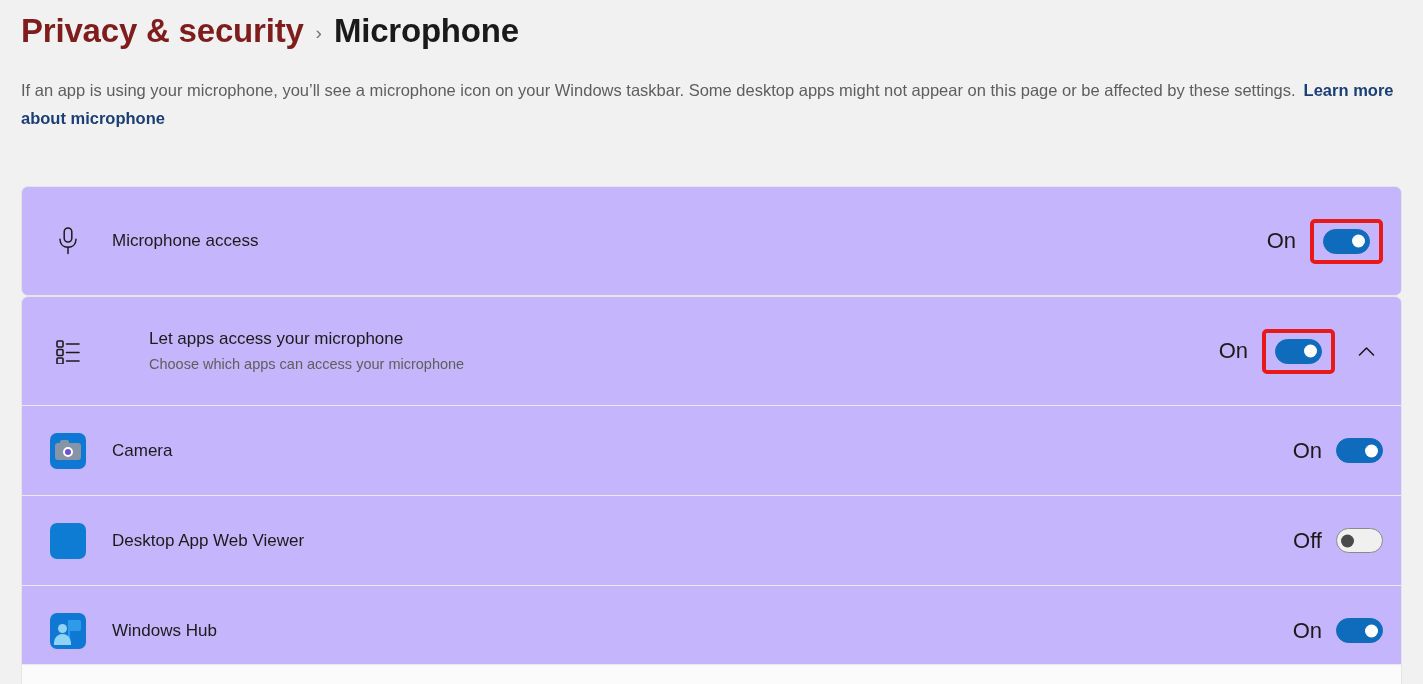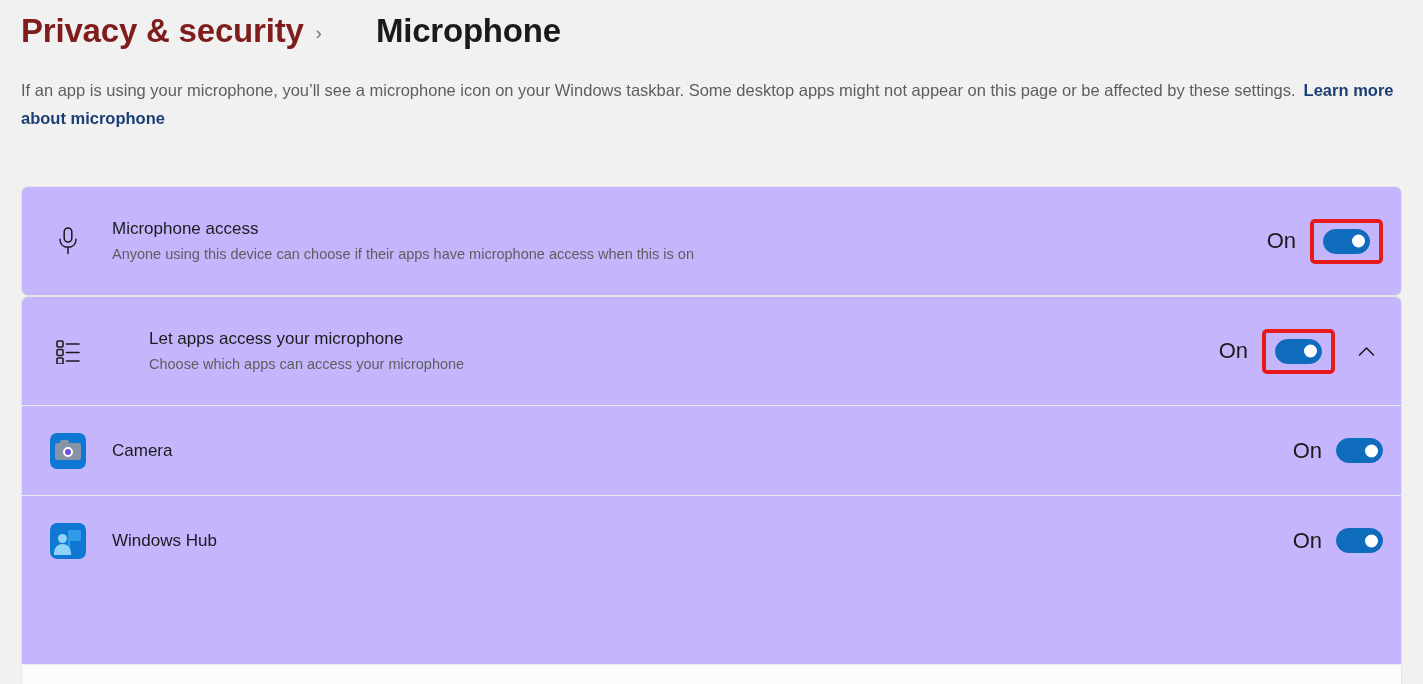--- a/index.html
+++ b/index.html
@@ -40,21 +40,20 @@
     font-size: 19px;
     color: #727272;
     font-weight: 400;
     padding-top: 4px;
   }
   .crumb-current {
     font-size: 33px;
     font-weight: 700;
     color: #1a1a1a;
     letter-spacing: -0.2px;
-    margin-left: 42px;
   }
 
   
   .description {
     position: absolute;
     left: 21px;
     top: 76px;
     width: 1380px;
     font-size: 16.5px;
     line-height: 28px;
@@ -292,21 +291,20 @@
     <div class="row">
       <div class="row-icon">
         <svg width="26" height="30" viewBox="0 0 26 30" fill="none">
           <rect x="9.2" y="2" width="7.6" height="14" rx="3.8" stroke="#1b1b1b" stroke-width="1.5"></rect>
           <path d="M5 13.2 C5 18.4 8.6 21.2 13 21.2 C17.4 21.2 21 18.4 21 13.2" stroke="#1b1b1b" stroke-width="1.5" fill="none" stroke-linecap="round"></path>
           <line x1="13" y1="21.2" x2="13" y2="27.4" stroke="#1b1b1b" stroke-width="1.5" stroke-linecap="round"></line>
         </svg>
       </div>
       <div class="row-text">
         <div class="row-title">Microphone access</div>
-        <div class="row-sub">Anyone using this device can choose if their apps have microphone access when this is on</div>
       </div>
       <div class="row-right">
         <span class="state-label">On</span>
         <div class="hl-wrap">
           <div class="toggle on">
             <span class="knob"></span>
           </div>
         </div>
       </div>
     </div>
@@ -356,20 +354,34 @@
         <div class="row-title">Camera</div>
       </div>
       <div class="row-right">
         <span class="state-label">On</span>
         <div class="toggle on">
           <span class="knob"></span>
         </div>
       </div>
     </div>
 
+    <div class="row app-row">
+      <div class="row-icon">
+        <div class="app-icon icon-plain"></div>
+      </div>
+      <div class="row-text">
+        <div class="row-title">Desktop App Web Viewer</div>
+      </div>
+      <div class="row-right">
+        <span class="state-label">Off</span>
+        <div class="toggle off">
+          <span class="knob"></span>
+        </div>
+      </div>
+    </div>
 
     <div class="row app-row">
       <div class="row-icon">
         <div class="app-icon icon-feedback">
           <span class="fb-flagpole"></span>
           <span class="fb-flag"></span>
           <span class="fb-head"></span>
           <span class="fb-shoulders"></span>
         </div>
       </div>

